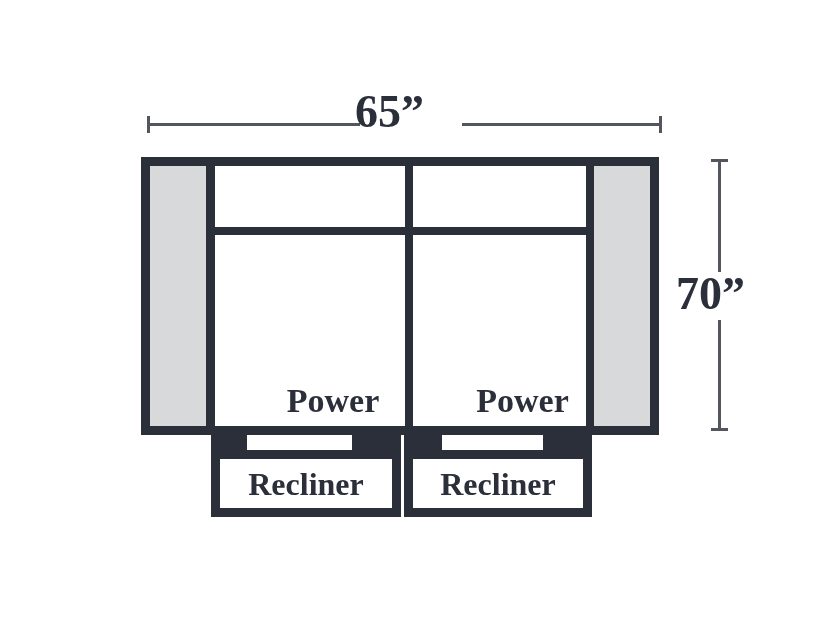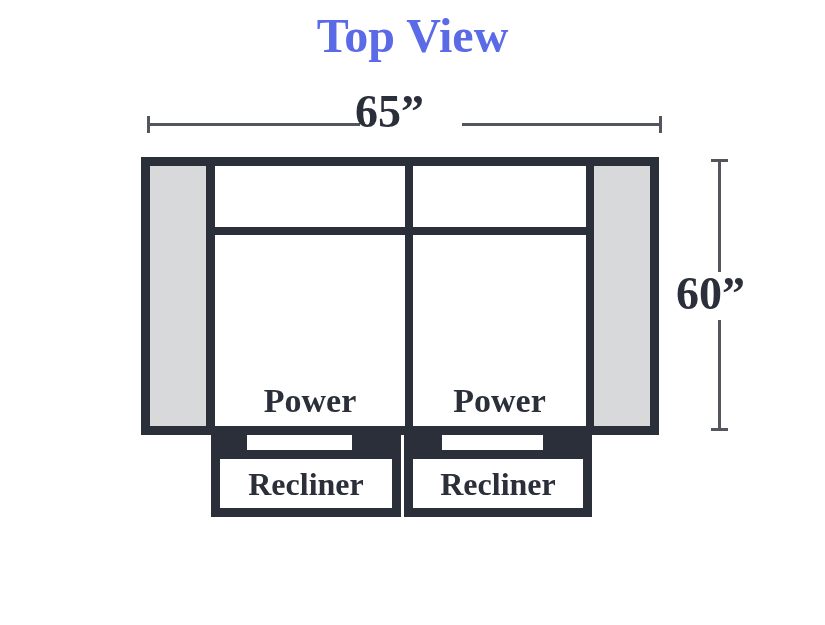--- a/index.html
+++ b/index.html
@@ -177,20 +177,21 @@
     position: absolute;
     left: 0;
     bottom: 6px;
     width: 100%;
     text-align: center;
     font-size: 34px;
     font-weight: bold;
     color: #2b2f3a;
     line-height: 38px;
     white-space: nowrap;
+    padding-left: 23px;
   }
 
   
   .recliner-box {
     position: absolute;
     top: 450px;
     height: 67px;
     background: #2b2f3a;
     box-sizing: border-box;
   }
@@ -229,34 +230,33 @@
   .tab-a { left: 211px; width: 36px; }
   .tab-b { left: 352px; width: 49px; }
   .tab-c { left: 404px; width: 38px; }
   .tab-d { left: 543px; width: 49px; }
 </style>
 </head>
 <body>
 
 <div id="stage">
 
-  <div class="title">Top View</div>
 
   <div>
     <div class="dim-h-cap-left"></div>
     <div class="dim-h-left-line"></div>
     <div class="dim-h-label">65”</div>
     <div class="dim-h-right-line"></div>
     <div class="dim-h-cap-right"></div>
   </div>
 
   <div>
     <div class="dim-v-cap-top"></div>
     <div class="dim-v-top-line"></div>
-    <div class="dim-v-label">60”</div>
+    <div class="dim-v-label">70”</div>
     <div class="dim-v-bottom-line"></div>
     <div class="dim-v-cap-bottom"></div>
   </div>
 
   <div class="sofa-frame">
     <div class="armrest armrest-left"></div>
     <div class="armrest armrest-right"></div>
 
     <div class="backrest backrest-left"></div>
     <div class="backrest backrest-right"></div>

